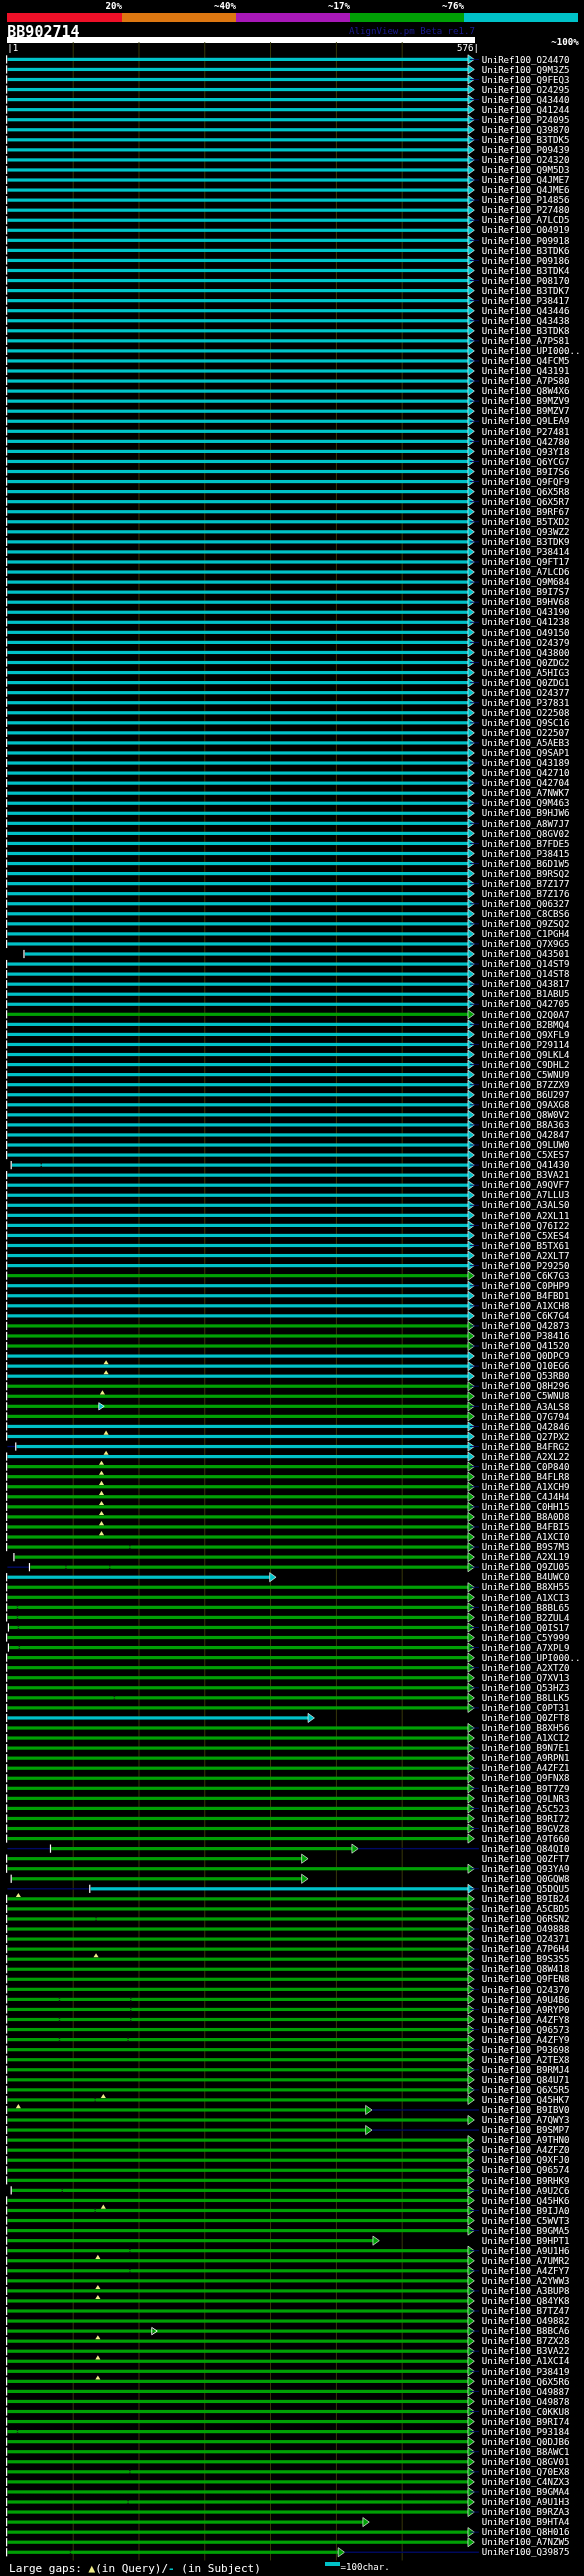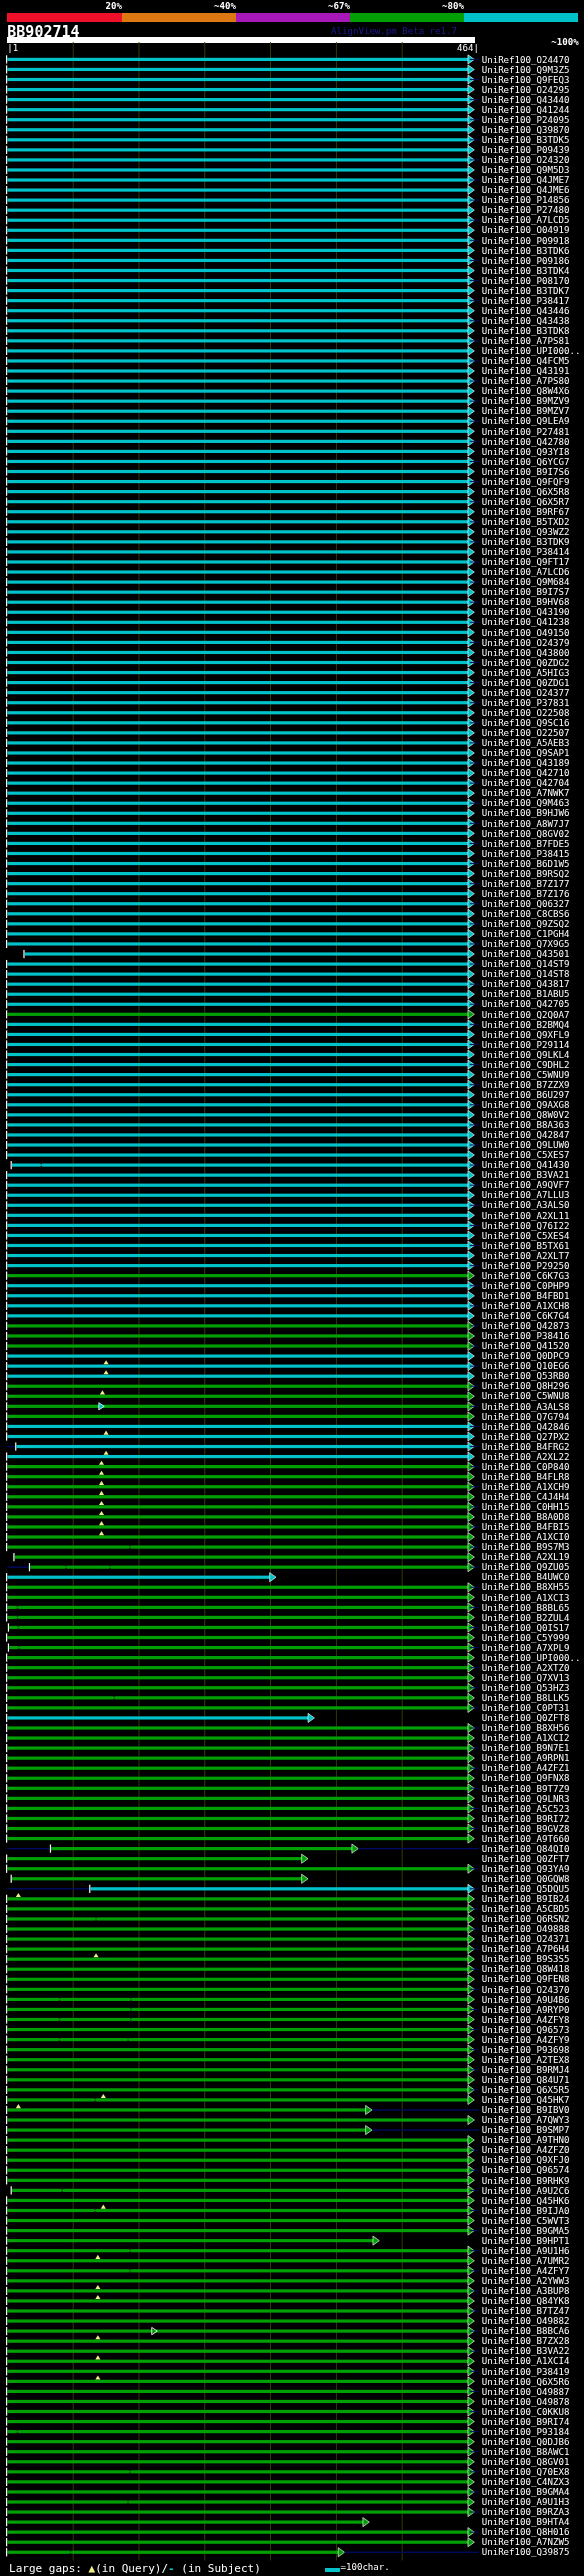--- a/index.html
+++ b/index.html
@@ -3,58 +3,58 @@
 <meta charset="utf-8">
 <style>
   html,body{margin:0;padding:0;background:#000;}
   #screen{position:relative;width:585px;height:2576px;background:#000;overflow:hidden;
           font-family:"DejaVu Sans Mono","Liberation Mono",monospace;border-radius:13px;}
   .scale-label{position:absolute;top:0.9px;height:11px;font-size:9.1px;font-weight:bold;
                color:#fff;white-space:pre;}
   #scalebar{position:absolute;left:7.3px;top:12.8px;width:571px;height:9.1px;display:flex;}
   #scalebar div{height:9.1px;flex:1 1 0;}
   #title{position:absolute;left:7.3px;top:23px;font-size:15px;font-weight:bold;color:#fff;}
-  #appver{position:absolute;right:128px;top:25.6px;font-size:9.1px;color:#1c1c96;}
+  #appver{position:absolute;right:110px;top:25.6px;font-size:9.1px;color:#1c1c96;}
   #rulerbar{position:absolute;left:7.3px;top:37px;width:468px;height:5.5px;background:#fff;}
   #ruler-left{position:absolute;left:7.3px;top:43px;font-size:9.1px;color:#fff;}
   #ruler-right{position:absolute;right:106px;top:43px;font-size:9.1px;color:#fff;}
   #plot{position:absolute;left:0;top:0;}
   .rowlabel{font-size:10px;fill:#fff;}
   #footer{position:absolute;left:9.1px;top:2562px;font-size:11px;color:#fff;white-space:pre;}
-  #legend{position:absolute;left:325px;top:2562px;font-size:9.1px;color:#fff;display:flex;align-items:flex-end;}
+  #legend{position:absolute;left:325px;top:2562px;font-size:9.1px;color:#fff;display:flex;align-items:flex-start;}
   #legend .dash{display:inline-block;width:14.6px;height:3.7px;margin-right:0.9px;}
 </style>
 </head>
 <body>
 
 <div id="screen">
 
   <div id="scale-labels">
       <span class="scale-label" style="right: 463px;">20%</span>
       <span class="scale-label" style="right: 349px; margin-left: 28px;">~40%</span>
-      <span class="scale-label" style="right: 235px;">~67%</span>
-      <span class="scale-label" style="right: 121px;">~80%</span>
+      <span class="scale-label" style="right: 235px;">~17%</span>
+      <span class="scale-label" style="right: 121px;">~76%</span>
       <span class="scale-label" style="right: 6.4px; margin-top: 36px;">~100%</span>
     </div>
 
   <div id="scalebar">
       <div style="background: rgb(238, 16, 40);"></div>
       <div style="background: rgb(221, 119, 17);"></div>
       <div style="background: rgb(168, 24, 184);"></div>
       <div style="background: rgb(0, 160, 5);"></div>
       <div style="background: rgb(0, 194, 200);"></div>
     </div>
 
   <div id="title">BB902714</div>
 
   <div id="appver">AlignView.pm Beta re1.7</div>
 
   <div id="rulerbar"></div>
   <div id="ruler-left">|1</div>
-  <div id="ruler-right">464|</div>
+  <div id="ruler-right">576|</div>
 
   <svg id="plot" width="585" height="2576" viewBox="0 0 640 2819">
       <rect x="79.5" y="46" width="1" height="2756" fill="#3c3c0a"></rect>
       <rect x="151.5" y="46" width="1" height="2756" fill="#3c3c0a"></rect>
       <rect x="223.5" y="46" width="1" height="2756" fill="#3c3c0a"></rect>
       <rect x="295.5" y="46" width="1" height="2756" fill="#3c3c0a"></rect>
       <rect x="367.5" y="46" width="1" height="2756" fill="#3c3c0a"></rect>
       <rect x="439.5" y="46" width="1" height="2756" fill="#3c3c0a"></rect>
       <g>
         <rect x="8" y="63.25" width="504" height="3.5" fill="#00c2c8"></rect>

